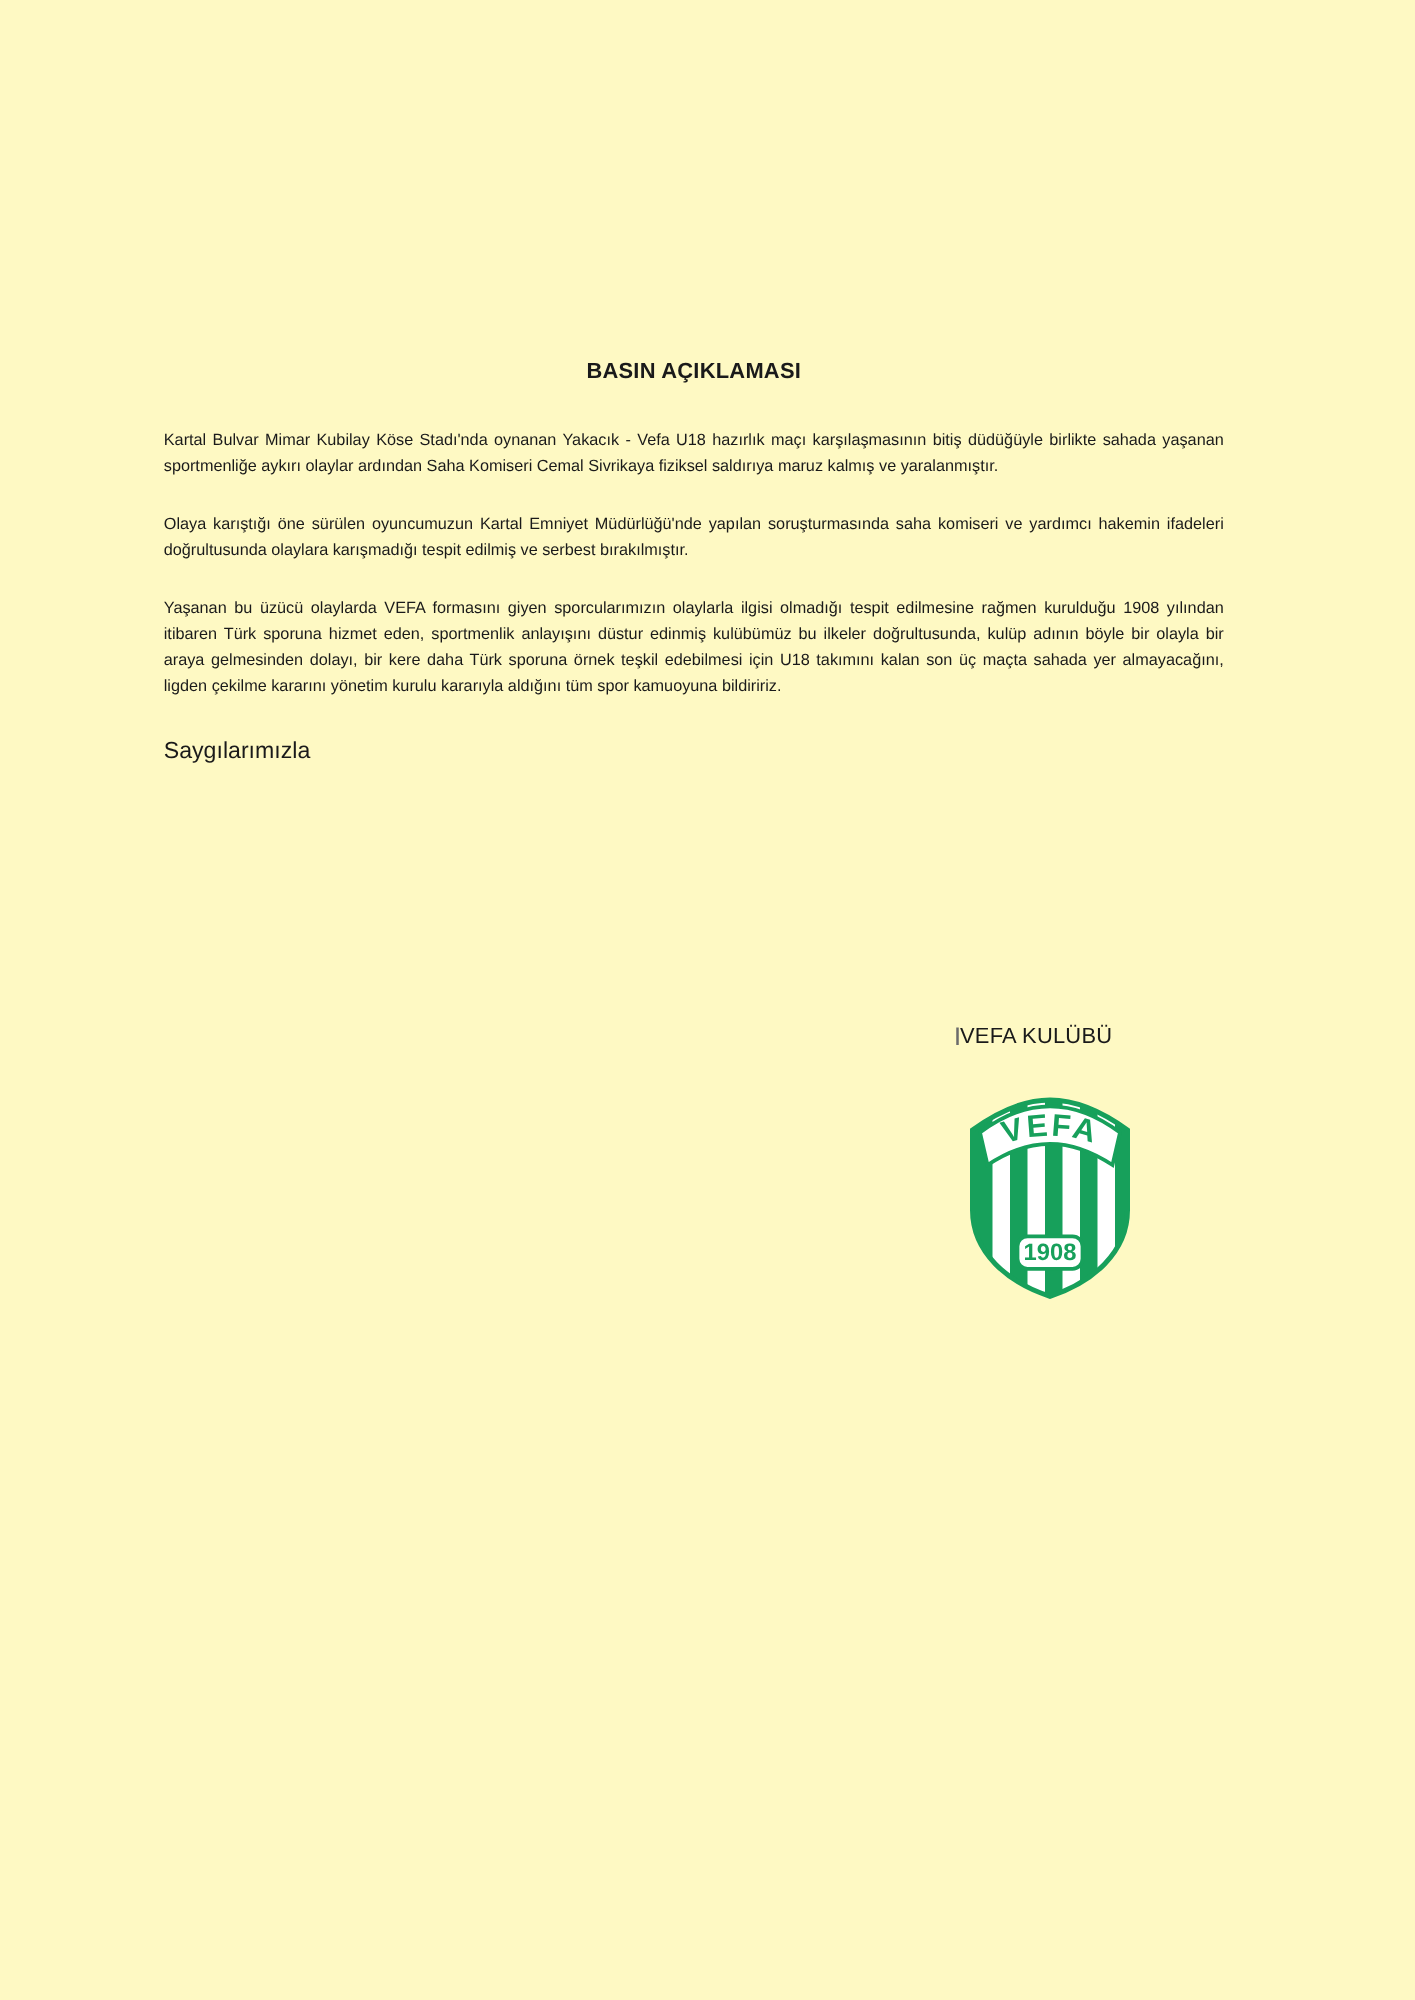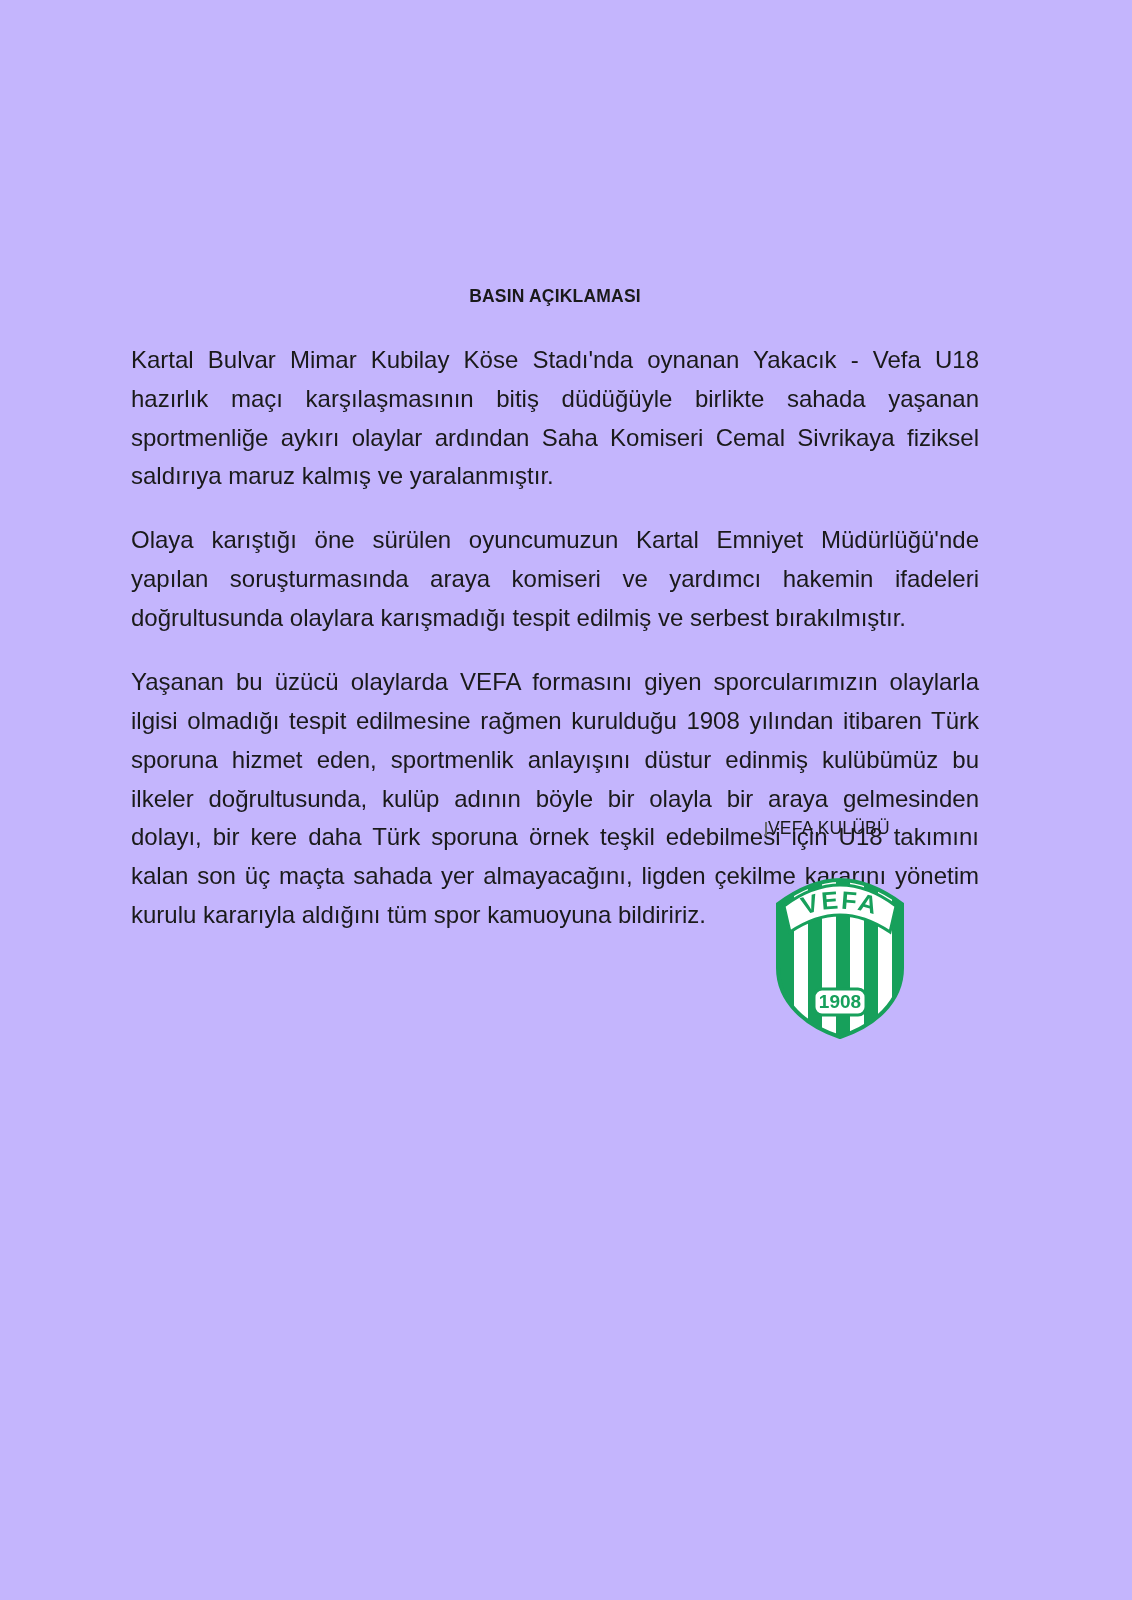--- a/index.html
+++ b/index.html
@@ -15,41 +15,41 @@
     position: relative;
     overflow: hidden;
   }
 
   .page {
     position: absolute;
     left: 0;
     top: 0;
     width: 1132px;
     height: 1600px;
-    background: #c4b5fd;
+    background: #fef9c3;
   }
 
   .content {
     position: absolute;
     left: 131px;
     top: 285px;
     width: 848px;
   }
 
   .doc-title {
     text-align: center;
     font-size: 17.5px;
     letter-spacing: 0.2px;
     color: #1a1a1a;
     margin: 0 0 33px 0;
     line-height: 1.3;
   }
 
   .paragraph {
-    font-size: 24px;
+    font-size: 13px;
     line-height: 1.62;
     text-align: justify;
     text-justify: inter-word;
     margin: 0 0 25px 0;
     color: #1a1a1a;
     hyphens: none;
   }
   .paragraph:last-of-type { margin-bottom: 0; }
 
   .paragraph.last-line-natural {
@@ -100,24 +100,25 @@
 <body>
 
 <div class="page">
 
   <div class="content">
 
     <h1 class="doc-title">BASIN AÇIKLAMASI</h1>
 
     <p class="paragraph last-line-natural">Kartal Bulvar Mimar Kubilay Köse Stadı'nda oynanan Yakacık - Vefa U18 hazırlık maçı karşılaşmasının bitiş düdüğüyle birlikte sahada yaşanan sportmenliğe aykırı olaylar ardından Saha Komiseri Cemal Sivrikaya fiziksel saldırıya maruz kalmış ve yaralanmıştır.</p>
 
-    <p class="paragraph last-line-natural">Olaya karıştığı öne sürülen oyuncumuzun Kartal Emniyet Müdürlüğü'nde yapılan soruşturmasında araya komiseri ve yardımcı hakemin ifadeleri doğrultusunda olaylara karışmadığı tespit edilmiş ve serbest bırakılmıştır.</p>
+    <p class="paragraph last-line-natural">Olaya karıştığı öne sürülen oyuncumuzun Kartal Emniyet Müdürlüğü'nde yapılan soruşturmasında saha komiseri ve yardımcı hakemin ifadeleri doğrultusunda olaylara karışmadığı tespit edilmiş ve serbest bırakılmıştır.</p>
 
     <p class="paragraph last-line-natural">Yaşanan bu üzücü olaylarda VEFA formasını giyen sporcularımızın olaylarla ilgisi olmadığı tespit edilmesine rağmen kurulduğu 1908 yılından itibaren Türk sporuna hizmet eden, sportmenlik anlayışını düstur edinmiş kulübümüz bu ilkeler doğrultusunda, kulüp adının böyle bir olayla bir araya gelmesinden dolayı, bir kere daha Türk sporuna örnek teşkil edebilmesi için U18 takımını kalan son üç maçta sahada yer almayacağını, ligden çekilme kararını yönetim kurulu kararıyla aldığını tüm spor kamuoyuna bildiririz.</p>
 
+    <p class="closing">Saygılarımızla</p>
 
   </div>
 
   <div class="signature">
     <span class="tick"></span><span>VEFA KULÜBÜ</span>
   </div>
 
   <div class="logo-wrap">
     <svg viewBox="0 0 140 165" xmlns="http://www.w3.org/2000/svg">
       <defs>

